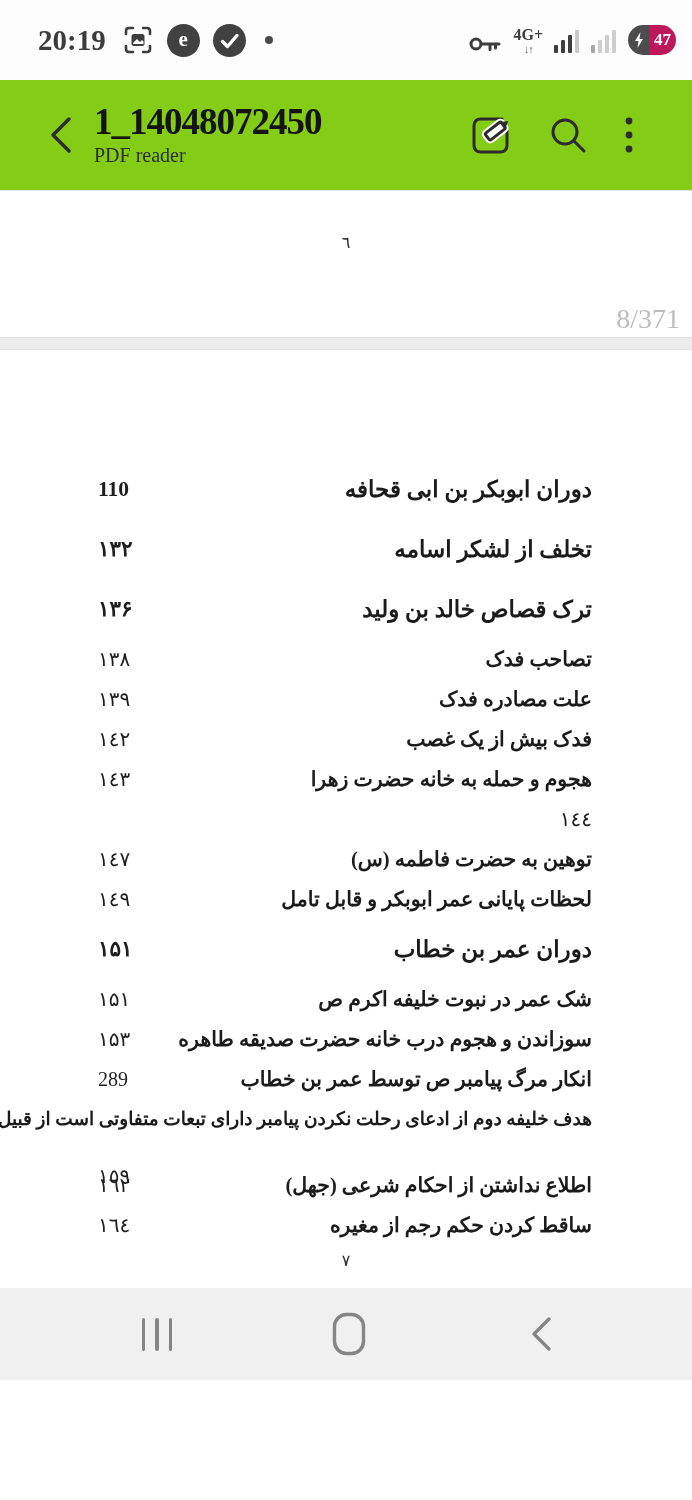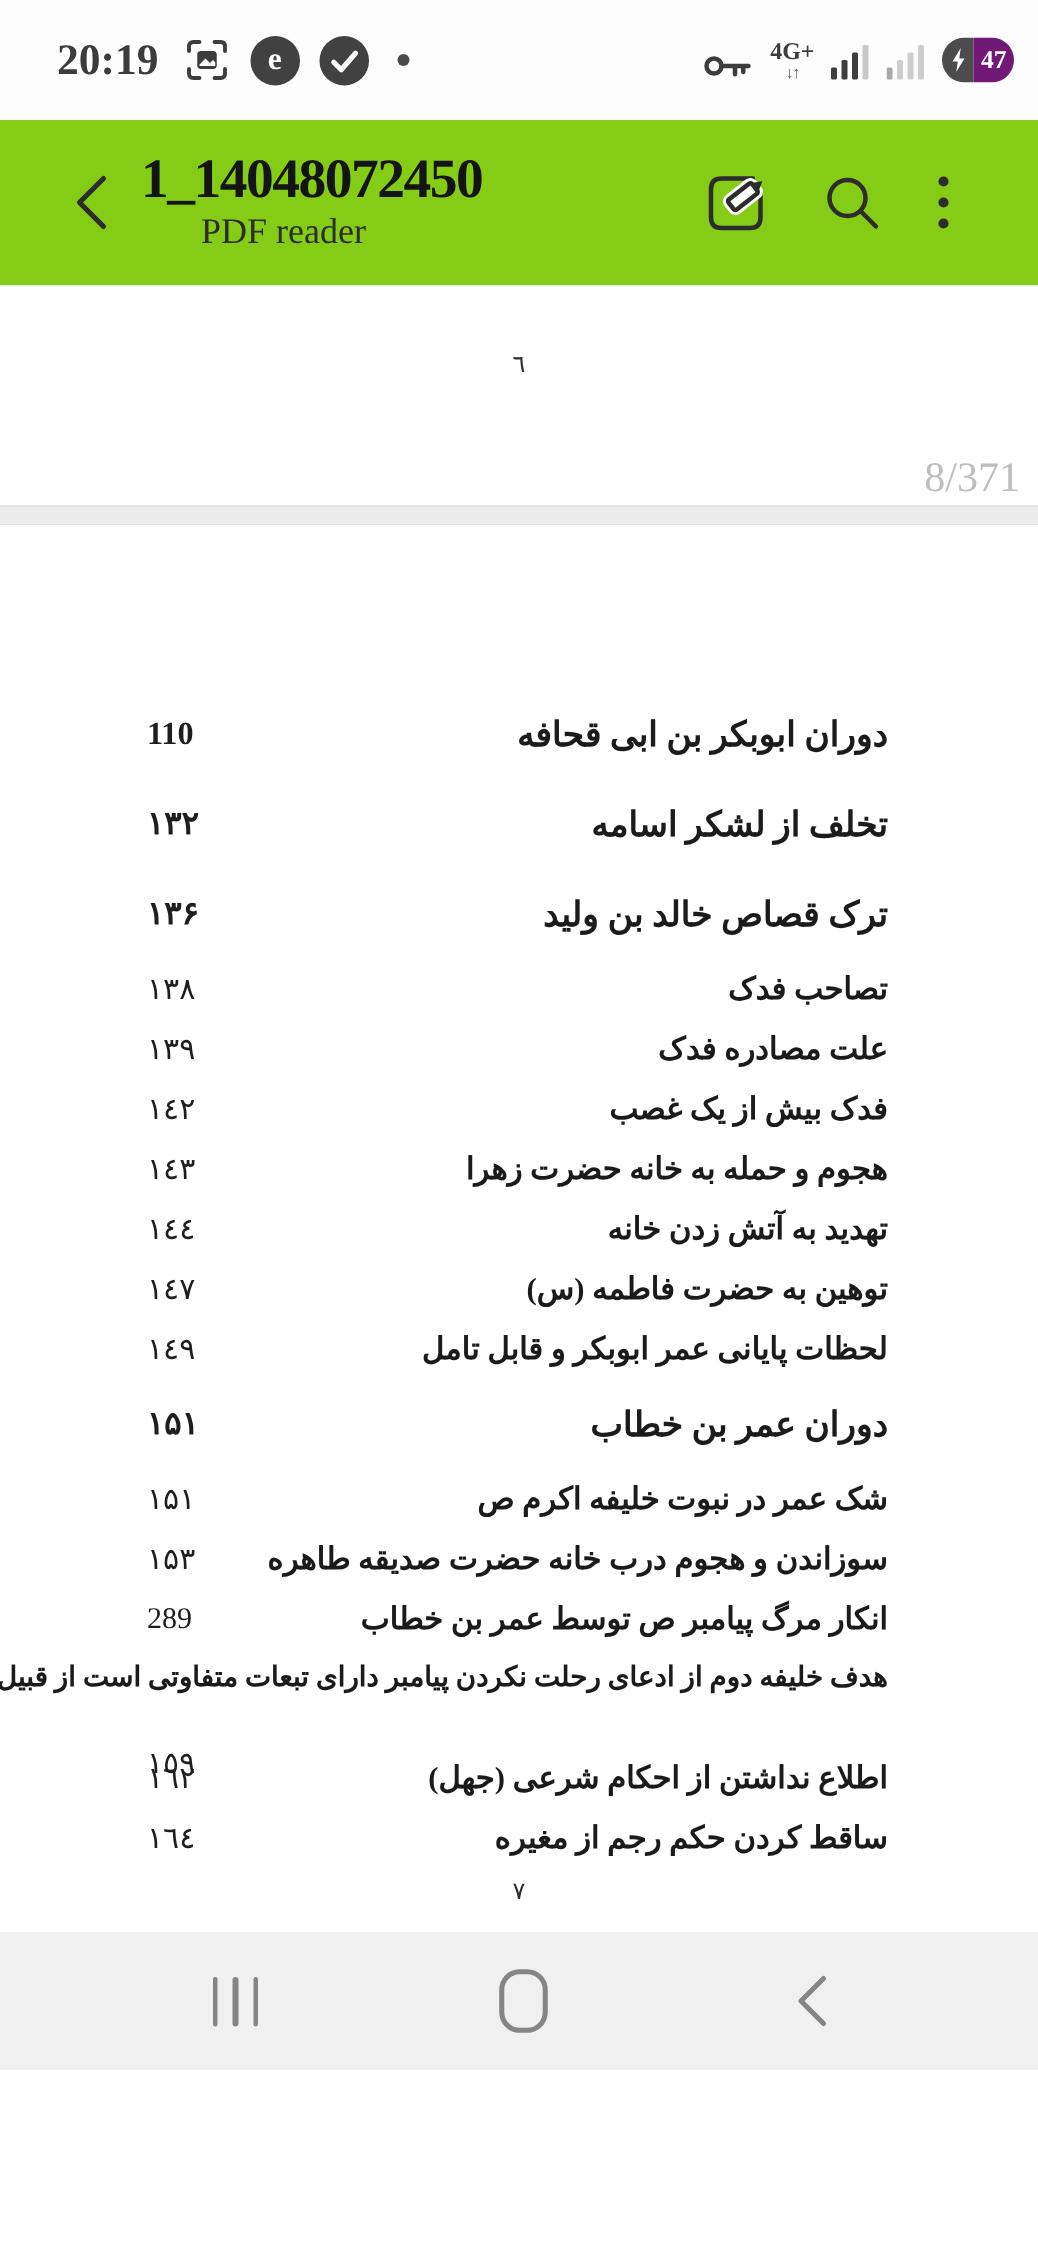--- a/index.html
+++ b/index.html
@@ -17,31 +17,31 @@
   .sb-circle{width:33px;height:33px;border-radius:50%;background:#414141;display:flex;align-items:center;justify-content:center;}
   .sb-e{color:#fff;font-size:21px;font-weight:bold;line-height:1;transform:translateY(-1px);}
   .sb-dot{width:8px;height:8px;border-radius:50%;background:#4a4a4a;margin-left:6px;}
   .sb-spacer{flex:1;}
   .sb-right{display:flex;align-items:flex-end;gap:11px;}
   .net-block{display:flex;flex-direction:column;align-items:center;line-height:1;}
   .net-label{font-size:16px;font-weight:bold;color:#3d3d3d;}
   .net-arrows{font-size:11px;color:#5a5a5a;letter-spacing:-1px;margin-top:1px;}
   .battery{width:48px;height:30px;border-radius:15px;overflow:hidden;display:flex;}
   .battery-charge{width:21px;background:#4c4c4c;display:flex;align-items:center;justify-content:center;}
-  .battery-level{flex:1;background:#701a75;display:flex;align-items:center;justify-content:center;}
+  .battery-level{flex:1;background:#be185d;display:flex;align-items:center;justify-content:center;}
   .battery-text{color:#ffffff;font-size:17px;font-weight:bold;}
   
   .header{
     position:absolute;top:80px;left:0;right:0;height:110px;background:#84cc16;
     border-bottom:1px solid #e6e6e6;display:flex;align-items:center;box-sizing:content-box;
   }
   .hdr-back{width:46px;height:50px;margin-left:38px;display:flex;align-items:center;justify-content:center;}
   .hdr-titles{flex:1;margin-left:10px;overflow:hidden;}
   .hdr-title{font-size:37px;font-weight:bold;color:#141414;letter-spacing:-1px;line-height:1.05;}
-  .hdr-subtitle{font-size:24px;color:#2d2d2d;margin-top:3px;margin-left:40px;}
+  .hdr-subtitle{font-size:20px;color:#2d2d2d;margin-top:3px;}
   .hdr-actions{display:flex;align-items:center;gap:32px;margin-right:56px;}
   .icon-btn{display:flex;align-items:center;justify-content:center;}
   
   .viewer{position:absolute;top:191px;left:0;right:0;bottom:92px;background:#ffffff;}
   .pdf-page{position:absolute;left:0;right:0;background:#ffffff;}
   .page8{top:0;height:146px;}
   .page-sep{position:absolute;left:0;right:0;background:#ececec;border-top:1px solid #dfdfdf;border-bottom:1px solid #e3e3e3;box-sizing:border-box;}
   .sep1{top:146px;height:13px;}
   .page9{top:159px;height:998px;}
   .sep2{top:1157px;height:12px;}
@@ -209,21 +209,20 @@
           </div>
           <div class="toc-row item">
             <span class="toc-title">فدک بیش از یک غصب</span>
             <span class="toc-page">١٤٢</span>
           </div>
           <div class="toc-row item">
             <span class="toc-title">هجوم و حمله به خانه حضرت زهرا</span>
             <span class="toc-page">١٤٣</span>
           </div>
           <div class="toc-row item">
-            <span class="toc-title">تهدید به آتش زدن خانه</span>
             <span class="toc-page">١٤٤</span>
           </div>
           <div class="toc-row item">
             <span class="toc-title">توهین به حضرت فاطمه (س)</span>
             <span class="toc-page">١٤٧</span>
           </div>
           <div class="toc-row item">
             <span class="toc-title">لحظات پایانی عمر ابوبکر و قابل تامل</span>
             <span class="toc-page">١٤٩</span>
           </div>

